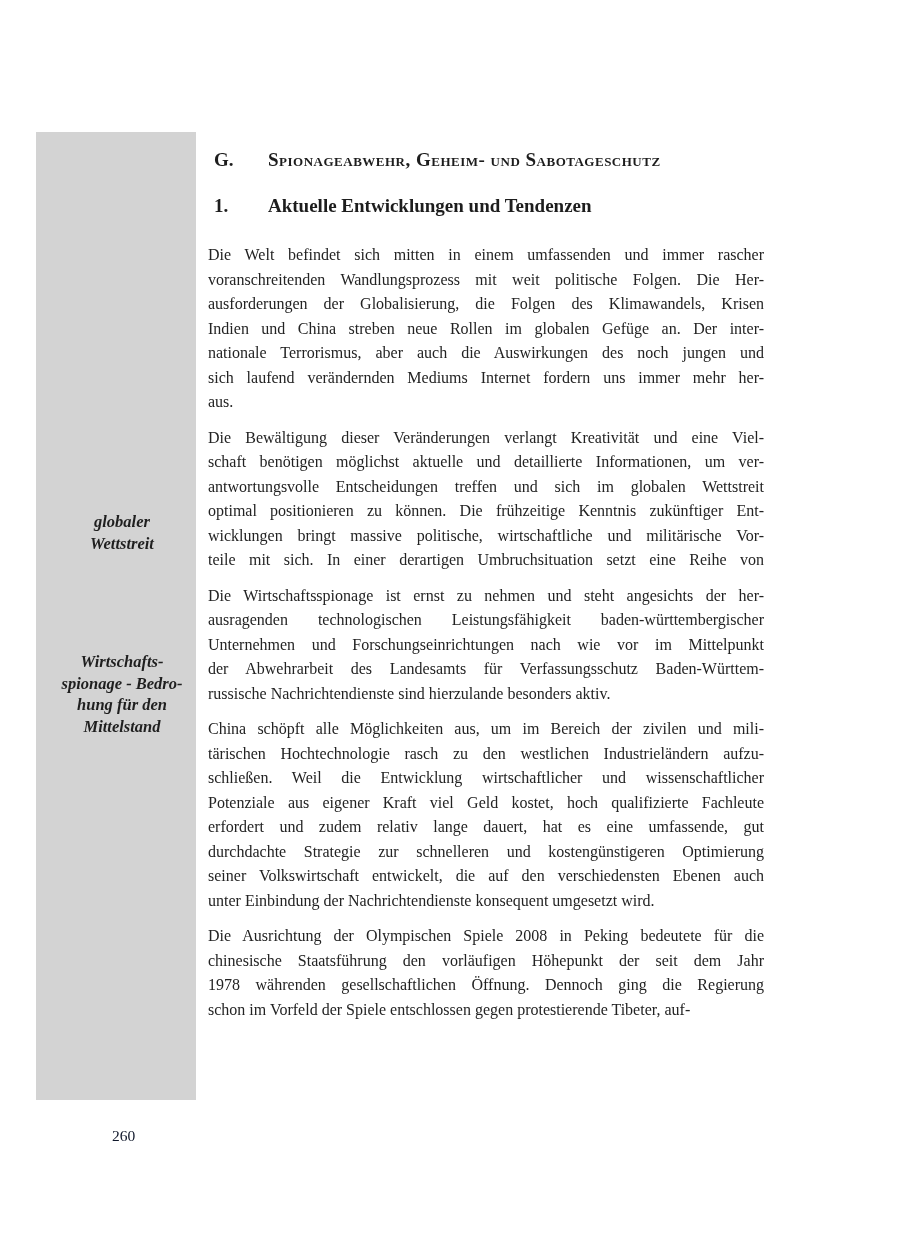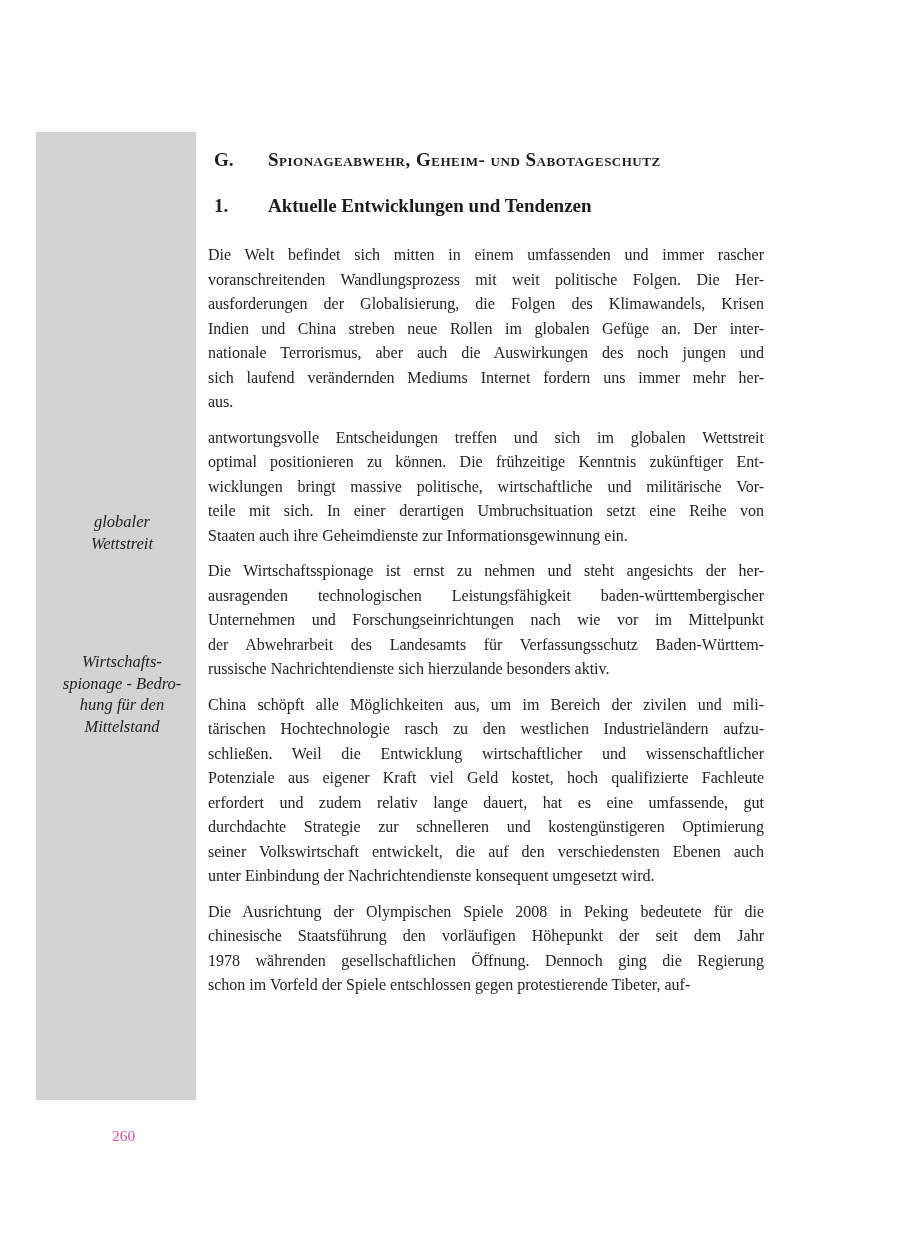--- a/index.html
+++ b/index.html
@@ -18,21 +18,21 @@
     position: absolute;
     left: 36px; top: 132px;
     width: 160px; height: 968px;
     background: #d3d3d3;
   }
   .margin-note {
     position: absolute;
     left: 52px; width: 140px;
     text-align: center;
     font-style: italic;
-    font-weight: 400;
+    font-weight: 700;
     font-size: 16.5px;
     line-height: 21.5px;
     color: #1f1f1f;
   }
   .note-0 { top: 511px; }
   .note-1 { top: 651px; }
   .content {
     position: absolute;
     left: 208px; top: 148px;
     width: 556px;
@@ -62,21 +62,21 @@
     font-size: 16px;
     line-height: 24.5px;
   }
   .para { margin: 0 0 11px 0; }
   .line { text-align: justify; text-align-last: justify; }
   .line.last { text-align-last: left; }
   .page-number {
     position: absolute;
     left: 112px; top: 1127px;
     font-size: 15.5px;
-    color: #ec4899;
+    color: #0f172a;
   }
 </style>
 </head>
 <body>
 
 <div class="page">
 
   <div class="sidebar" style="background: rgb(211, 211, 211);"></div>
 
   <div class="margin-note note-0">
@@ -106,32 +106,33 @@
         <div class="para">
           <div class="line">Die Welt befindet sich mitten in einem umfassenden und immer rascher</div>
           <div class="line">voranschreitenden Wandlungsprozess mit weit politische Folgen. Die Her-</div>
           <div class="line">ausforderungen der Globalisierung, die Folgen des Klimawandels, Krisen</div>
           <div class="line">Indien und China streben neue Rollen im globalen Gefüge an. Der inter-</div>
           <div class="line">nationale Terrorismus, aber auch die Auswirkungen des noch jungen und</div>
           <div class="line">sich laufend verändernden Mediums Internet fordern uns immer mehr her-</div>
           <div class="line last">aus.</div>
         </div>
         <div class="para">
+          <div class="line">Die Bewältigung dieser Veränderungen verlangt Kreativität und eine Viel-</div>
+          <div class="line">schaft benötigen möglichst aktuelle und detaillierte Informationen, um ver-</div>
           <div class="line">antwortungsvolle Entscheidungen treffen und sich im globalen Wettstreit</div>
           <div class="line">optimal positionieren zu können. Die frühzeitige Kenntnis zukünftiger Ent-</div>
           <div class="line">wicklungen bringt massive politische, wirtschaftliche und militärische Vor-</div>
           <div class="line">teile mit sich. In einer derartigen Umbruchsituation setzt eine Reihe von</div>
-          <div class="line last">Staaten auch ihre Geheimdienste zur Informationsgewinnung ein.</div>
         </div>
         <div class="para">
           <div class="line">Die Wirtschaftsspionage ist ernst zu nehmen und steht angesichts der her-</div>
           <div class="line">ausragenden technologischen Leistungsfähigkeit baden-württembergischer</div>
           <div class="line">Unternehmen und Forschungseinrichtungen nach wie vor im Mittelpunkt</div>
           <div class="line">der Abwehrarbeit des Landesamts für Verfassungsschutz Baden-Württem-</div>
-          <div class="line last">russische Nachrichtendienste sich hierzulande besonders aktiv.</div>
+          <div class="line last">russische Nachrichtendienste sind hierzulande besonders aktiv.</div>
         </div>
         <div class="para">
           <div class="line">China schöpft alle Möglichkeiten aus, um im Bereich der zivilen und mili-</div>
           <div class="line">tärischen Hochtechnologie rasch zu den westlichen Industrieländern aufzu-</div>
           <div class="line">schließen. Weil die Entwicklung wirtschaftlicher und wissenschaftlicher</div>
           <div class="line">Potenziale aus eigener Kraft viel Geld kostet, hoch qualifizierte Fachleute</div>
           <div class="line">erfordert und zudem relativ lange dauert, hat es eine umfassende, gut</div>
           <div class="line">durchdachte Strategie zur schnelleren und kostengünstigeren Optimierung</div>
           <div class="line">seiner Volkswirtschaft entwickelt, die auf den verschiedensten Ebenen auch</div>
           <div class="line last">unter Einbindung der Nachrichtendienste konsequent umgesetzt wird.</div>

